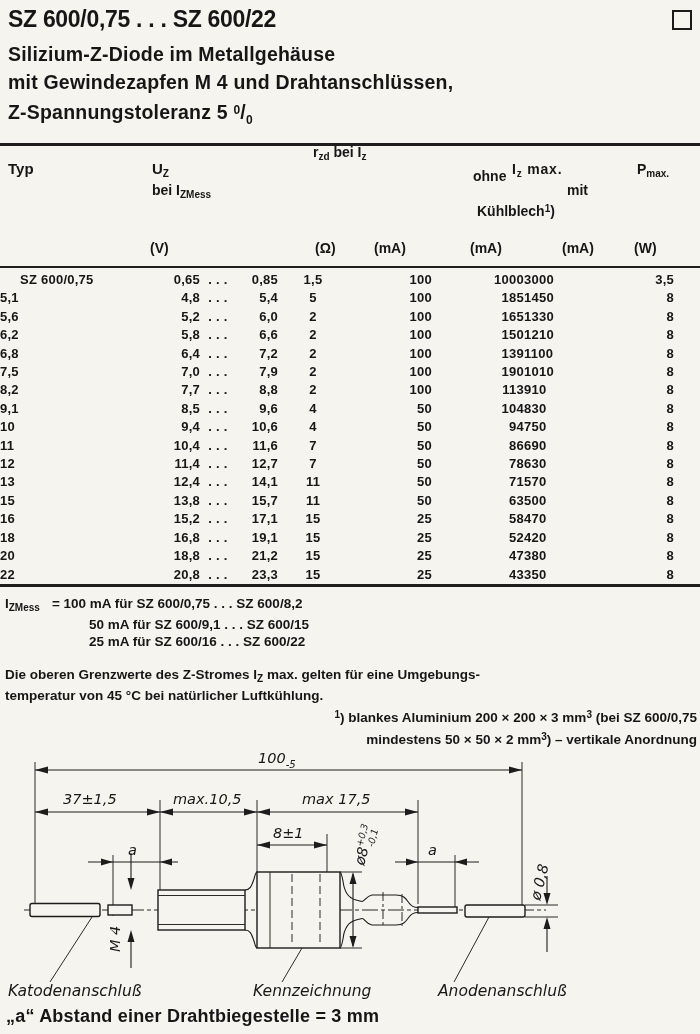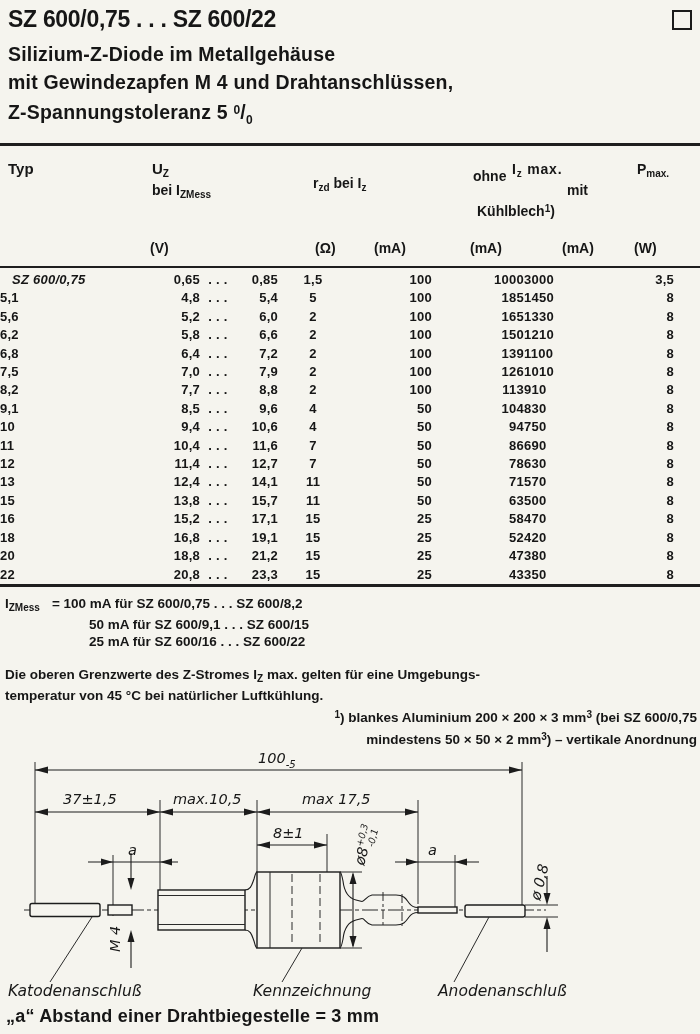--- a/index.html
+++ b/index.html
@@ -15,21 +15,21 @@
   .rule-2{top:266px;height:2px;}
   .rule-3{top:584px;height:3px;}
   .hdr{position:absolute;font-weight:bold;font-size:14px;white-space:nowrap;}
   .hdr.big{font-size:15px;}
   sub{font-size:10px;vertical-align:-3px;}
   sup{font-size:10px;vertical-align:4px;}
   table.spec{position:absolute;left:0;top:271px;border-collapse:collapse;table-layout:fixed;width:674px;}
   table.spec td{padding:0;margin:0;font-weight:bold;font-size:13px;height:18.4px;line-height:18.4px;
                 letter-spacing:0.25px;white-space:nowrap;}
   td.c-typ{text-align:left;padding-left:45px;}
-  tr:first-child td.c-typ{padding-left:12px;font-style:italic;}
+  tr:first-child td.c-typ{padding-left:20px;}
   td.c-uzmin{text-align:right;}
   td.c-dots{text-align:center;}
   td.c-uzmax{text-align:right;}
   td.c-rzd{text-align:center;padding-right:13px;}
   td.c-iz{text-align:right;padding-right:2px;}
   td.c-ohne{text-align:right;padding-right:2px;}
   td.c-mit{padding-right:2px;}
   td.c-pmax{text-align:right;padding-right:8px;}
   .notes{position:absolute;left:5px;top:595px;width:692px;font-size:13.5px;font-weight:bold;line-height:17px;}
   .notes .neq{margin-left:12px;}
@@ -58,21 +58,21 @@
     <div>Silizium-Z-Diode im Metallgehäuse</div>
     <div>mit Gewindezapfen M 4 und Drahtanschlüssen,</div>
     <div><span>Z-Spannungstoleranz 5 </span><span class="pct"><sup>0</sup><span>/</span><sub>0</sub></span></div>
   </div>
 
   <div class="rule rule-1"></div>
 
   <span class="hdr big" style="left:8px;top:160px;">Typ</span>
   <span class="hdr big" style="left:152px;top:160px;"><span>U</span><sub>Z</sub></span>
   <span class="hdr" style="left:152px;top:182px;"><span>bei I</span><sub>ZMess</sub></span>
-  <span class="hdr" style="left:313px;top:175px;"><span>r</span><sub>zd</sub><span> bei I</span><sub>z</sub></span>
+  <span class="hdr" style="left:313px;top:144px;"><span>r</span><sub>zd</sub><span> bei I</span><sub>z</sub></span>
   <span class="hdr" style="left:512px;top:161px;letter-spacing:0.8px;"><span>I</span><sub>z</sub><span> max.</span></span>
   <span class="hdr" style="left:473px;top:168px;">ohne</span>
   <span class="hdr" style="left:567px;top:182px;">mit</span>
   <span class="hdr" style="left:477px;top:203px;"><span>Kühlblech</span><sup>1</sup><span>)</span></span>
   <span class="hdr" style="left:637px;top:161px;"><span>P</span><sub>max.</sub></span>
 
   <span class="hdr" style="left:150px;top:240px;">(V)</span>
   <span class="hdr" style="left:315px;top:240px;">(Ω)</span>
   <span class="hdr" style="left:374px;top:240px;">(mA)</span>
   <span class="hdr" style="left:470px;top:240px;">(mA)</span>
@@ -150,21 +150,21 @@
         <td class="c-mit">1100</td>
         <td class="c-pmax">8</td>
       </tr>
         <tr>
         <td class="c-typ">7,5</td>
         <td class="c-uzmin">7,0</td>
         <td class="c-dots">. . .</td>
         <td class="c-uzmax">7,9</td>
         <td class="c-rzd">2</td>
         <td class="c-iz">100</td>
-        <td class="c-ohne">126</td>
+        <td class="c-ohne">190</td>
         <td class="c-mit">1010</td>
         <td class="c-pmax">8</td>
       </tr>
         <tr>
         <td class="c-typ">8,2</td>
         <td class="c-uzmin">7,7</td>
         <td class="c-dots">. . .</td>
         <td class="c-uzmax">8,8</td>
         <td class="c-rzd">2</td>
         <td class="c-iz">100</td>

